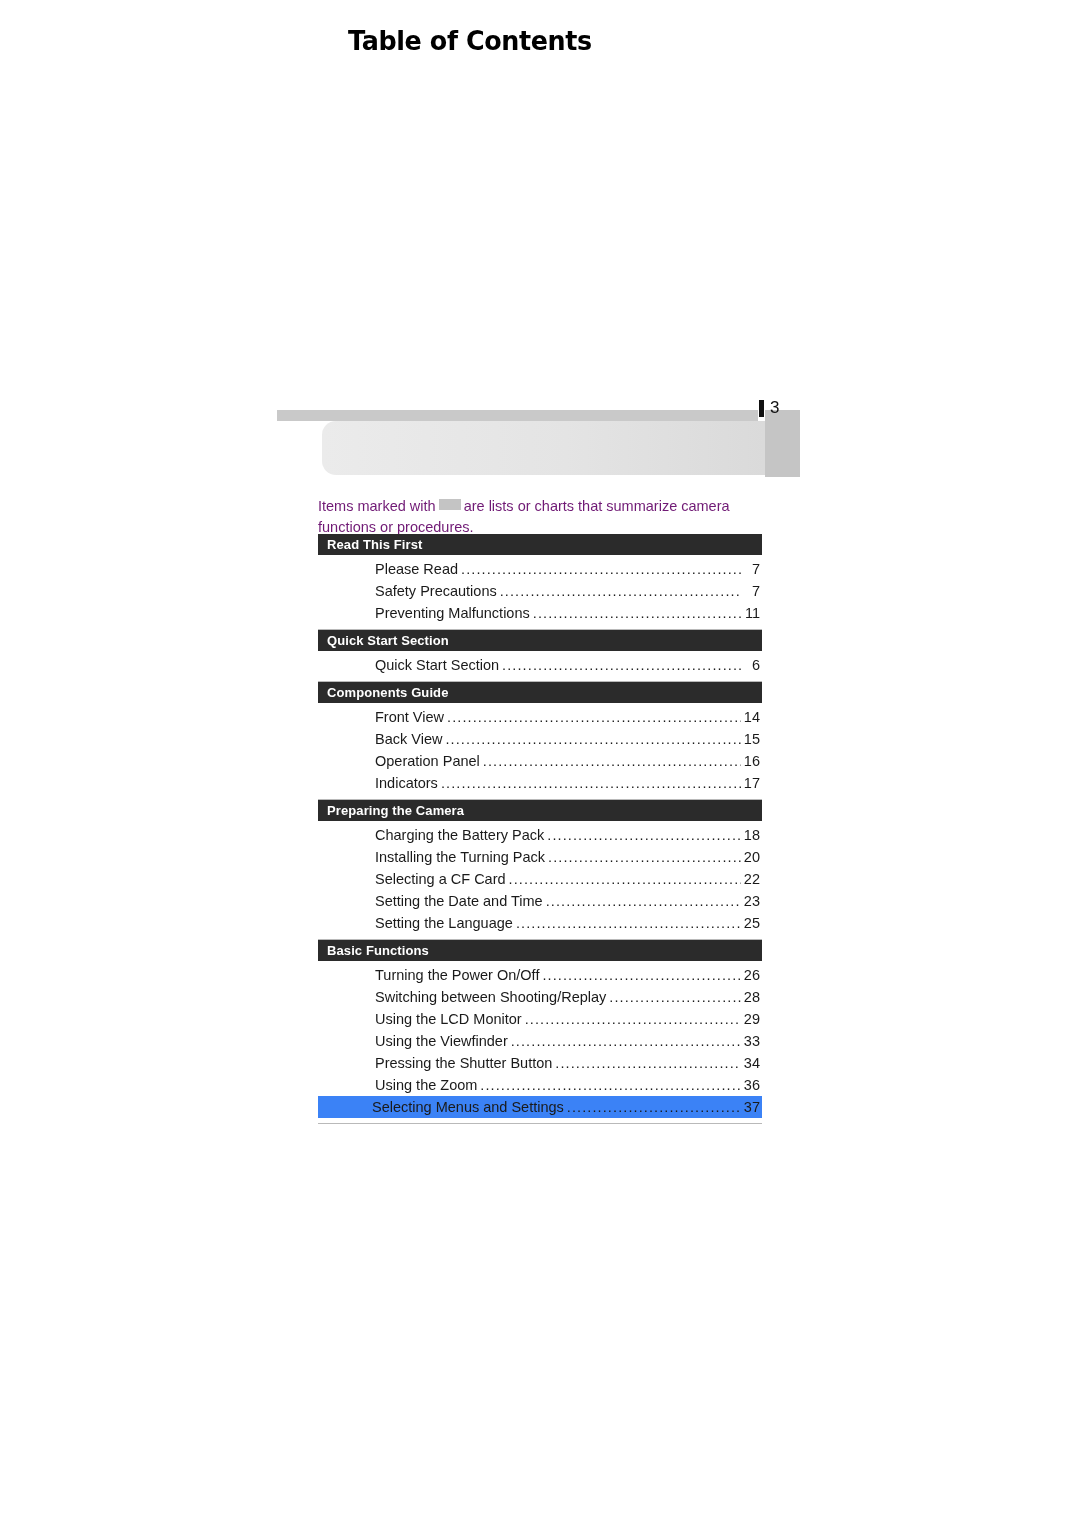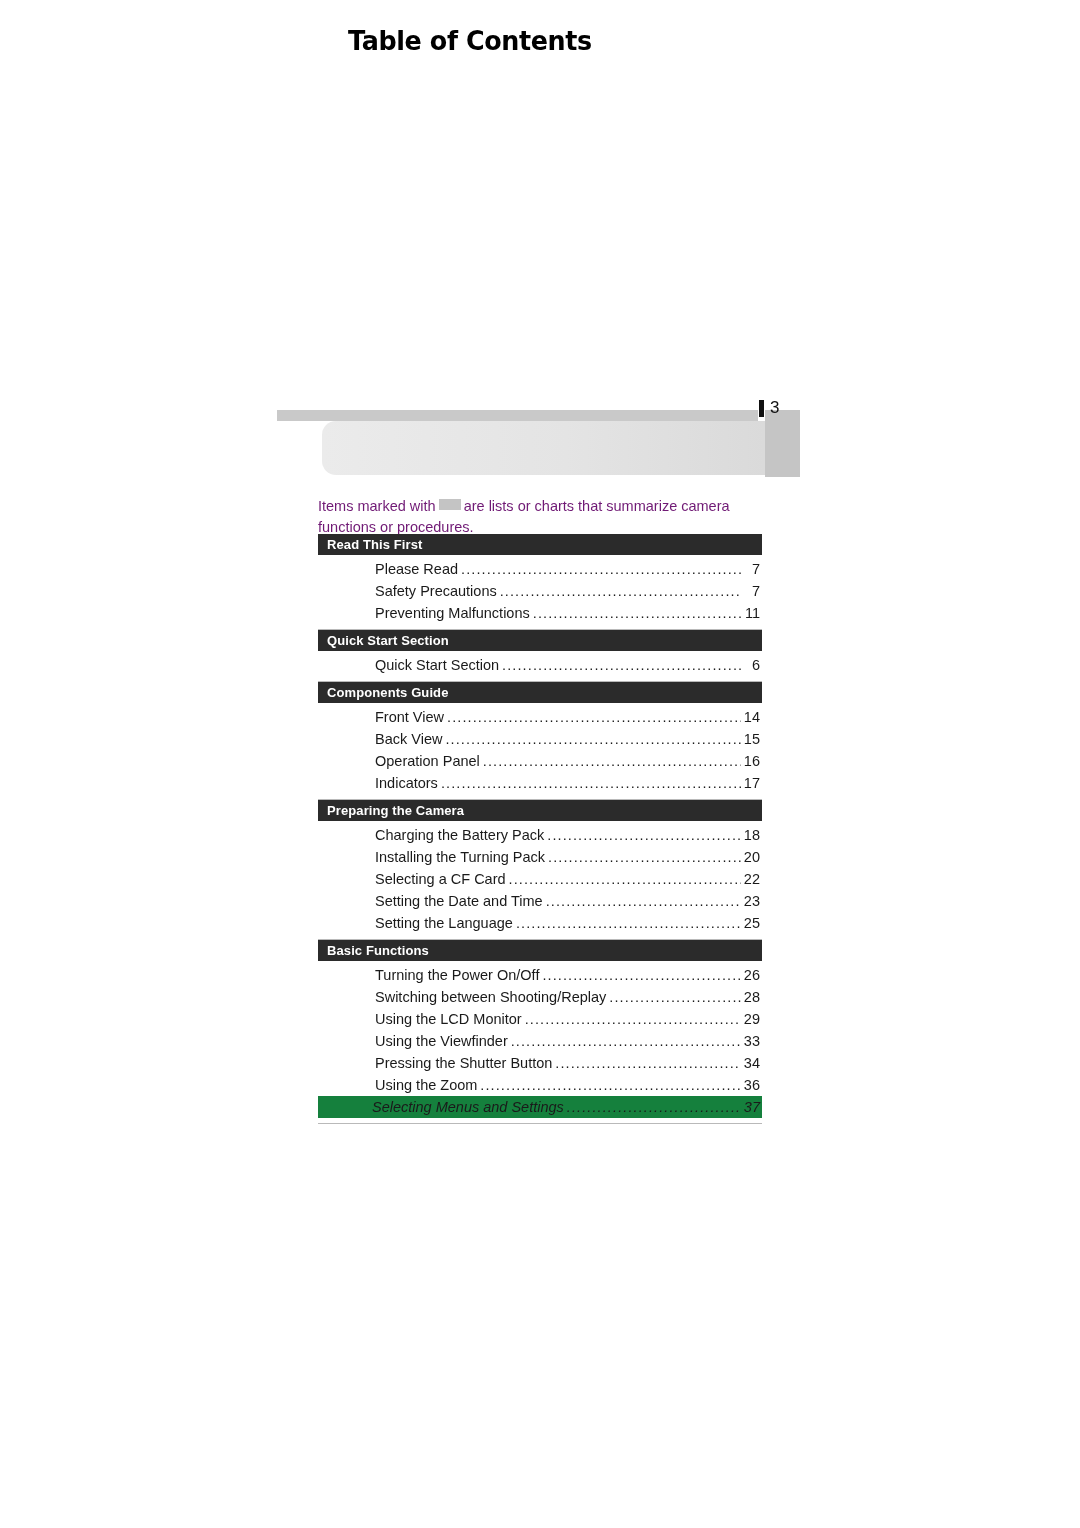--- a/index.html
+++ b/index.html
@@ -143,23 +143,22 @@
     font-size: 14.5px;
     line-height: 22px;
     color: #1a1a1a;
     padding-left: 57px;
     padding-right: 2px;
     box-sizing: border-box;
     width: 444px;
   }
 
   .entry.highlight {
-    background: #15803d;
+    background: #3b82f6;
     padding-left: 54px;
-    font-style: italic;
   }
 
   .entry-title {
     white-space: nowrap;
     flex: 0 0 auto;
     text-align: center;
   }
 
   .entry-dots {
     flex: 1 1 auto;

